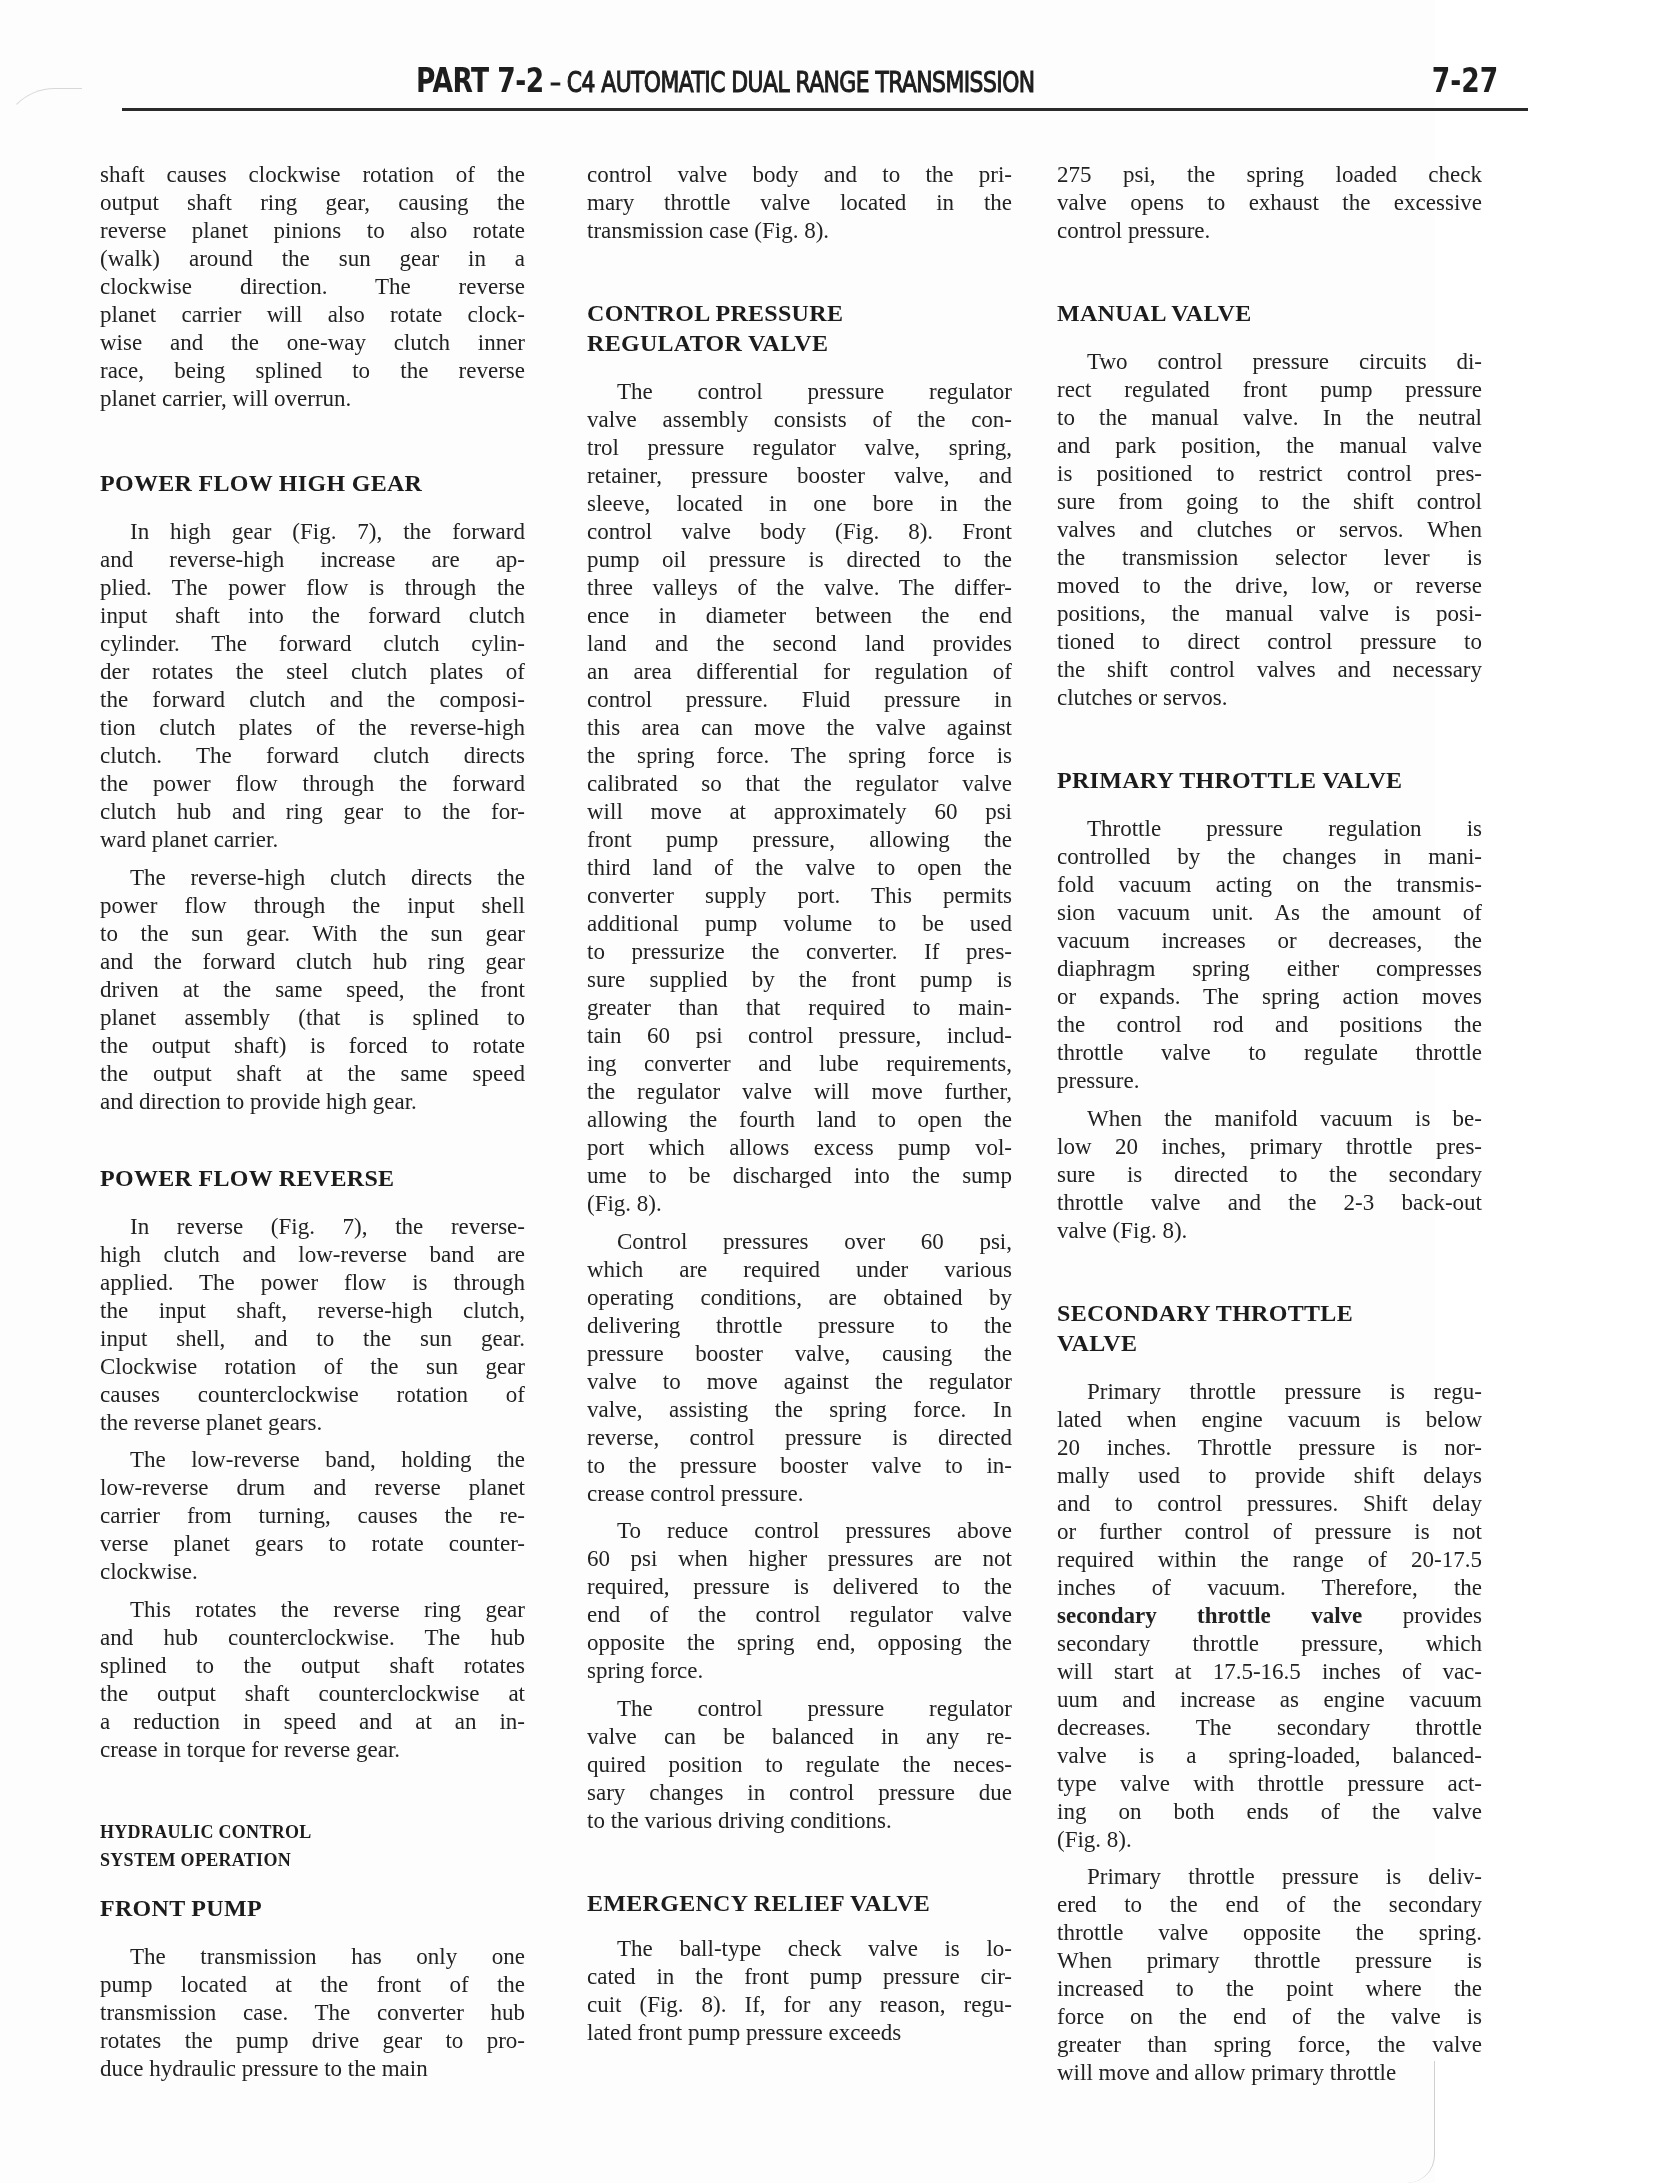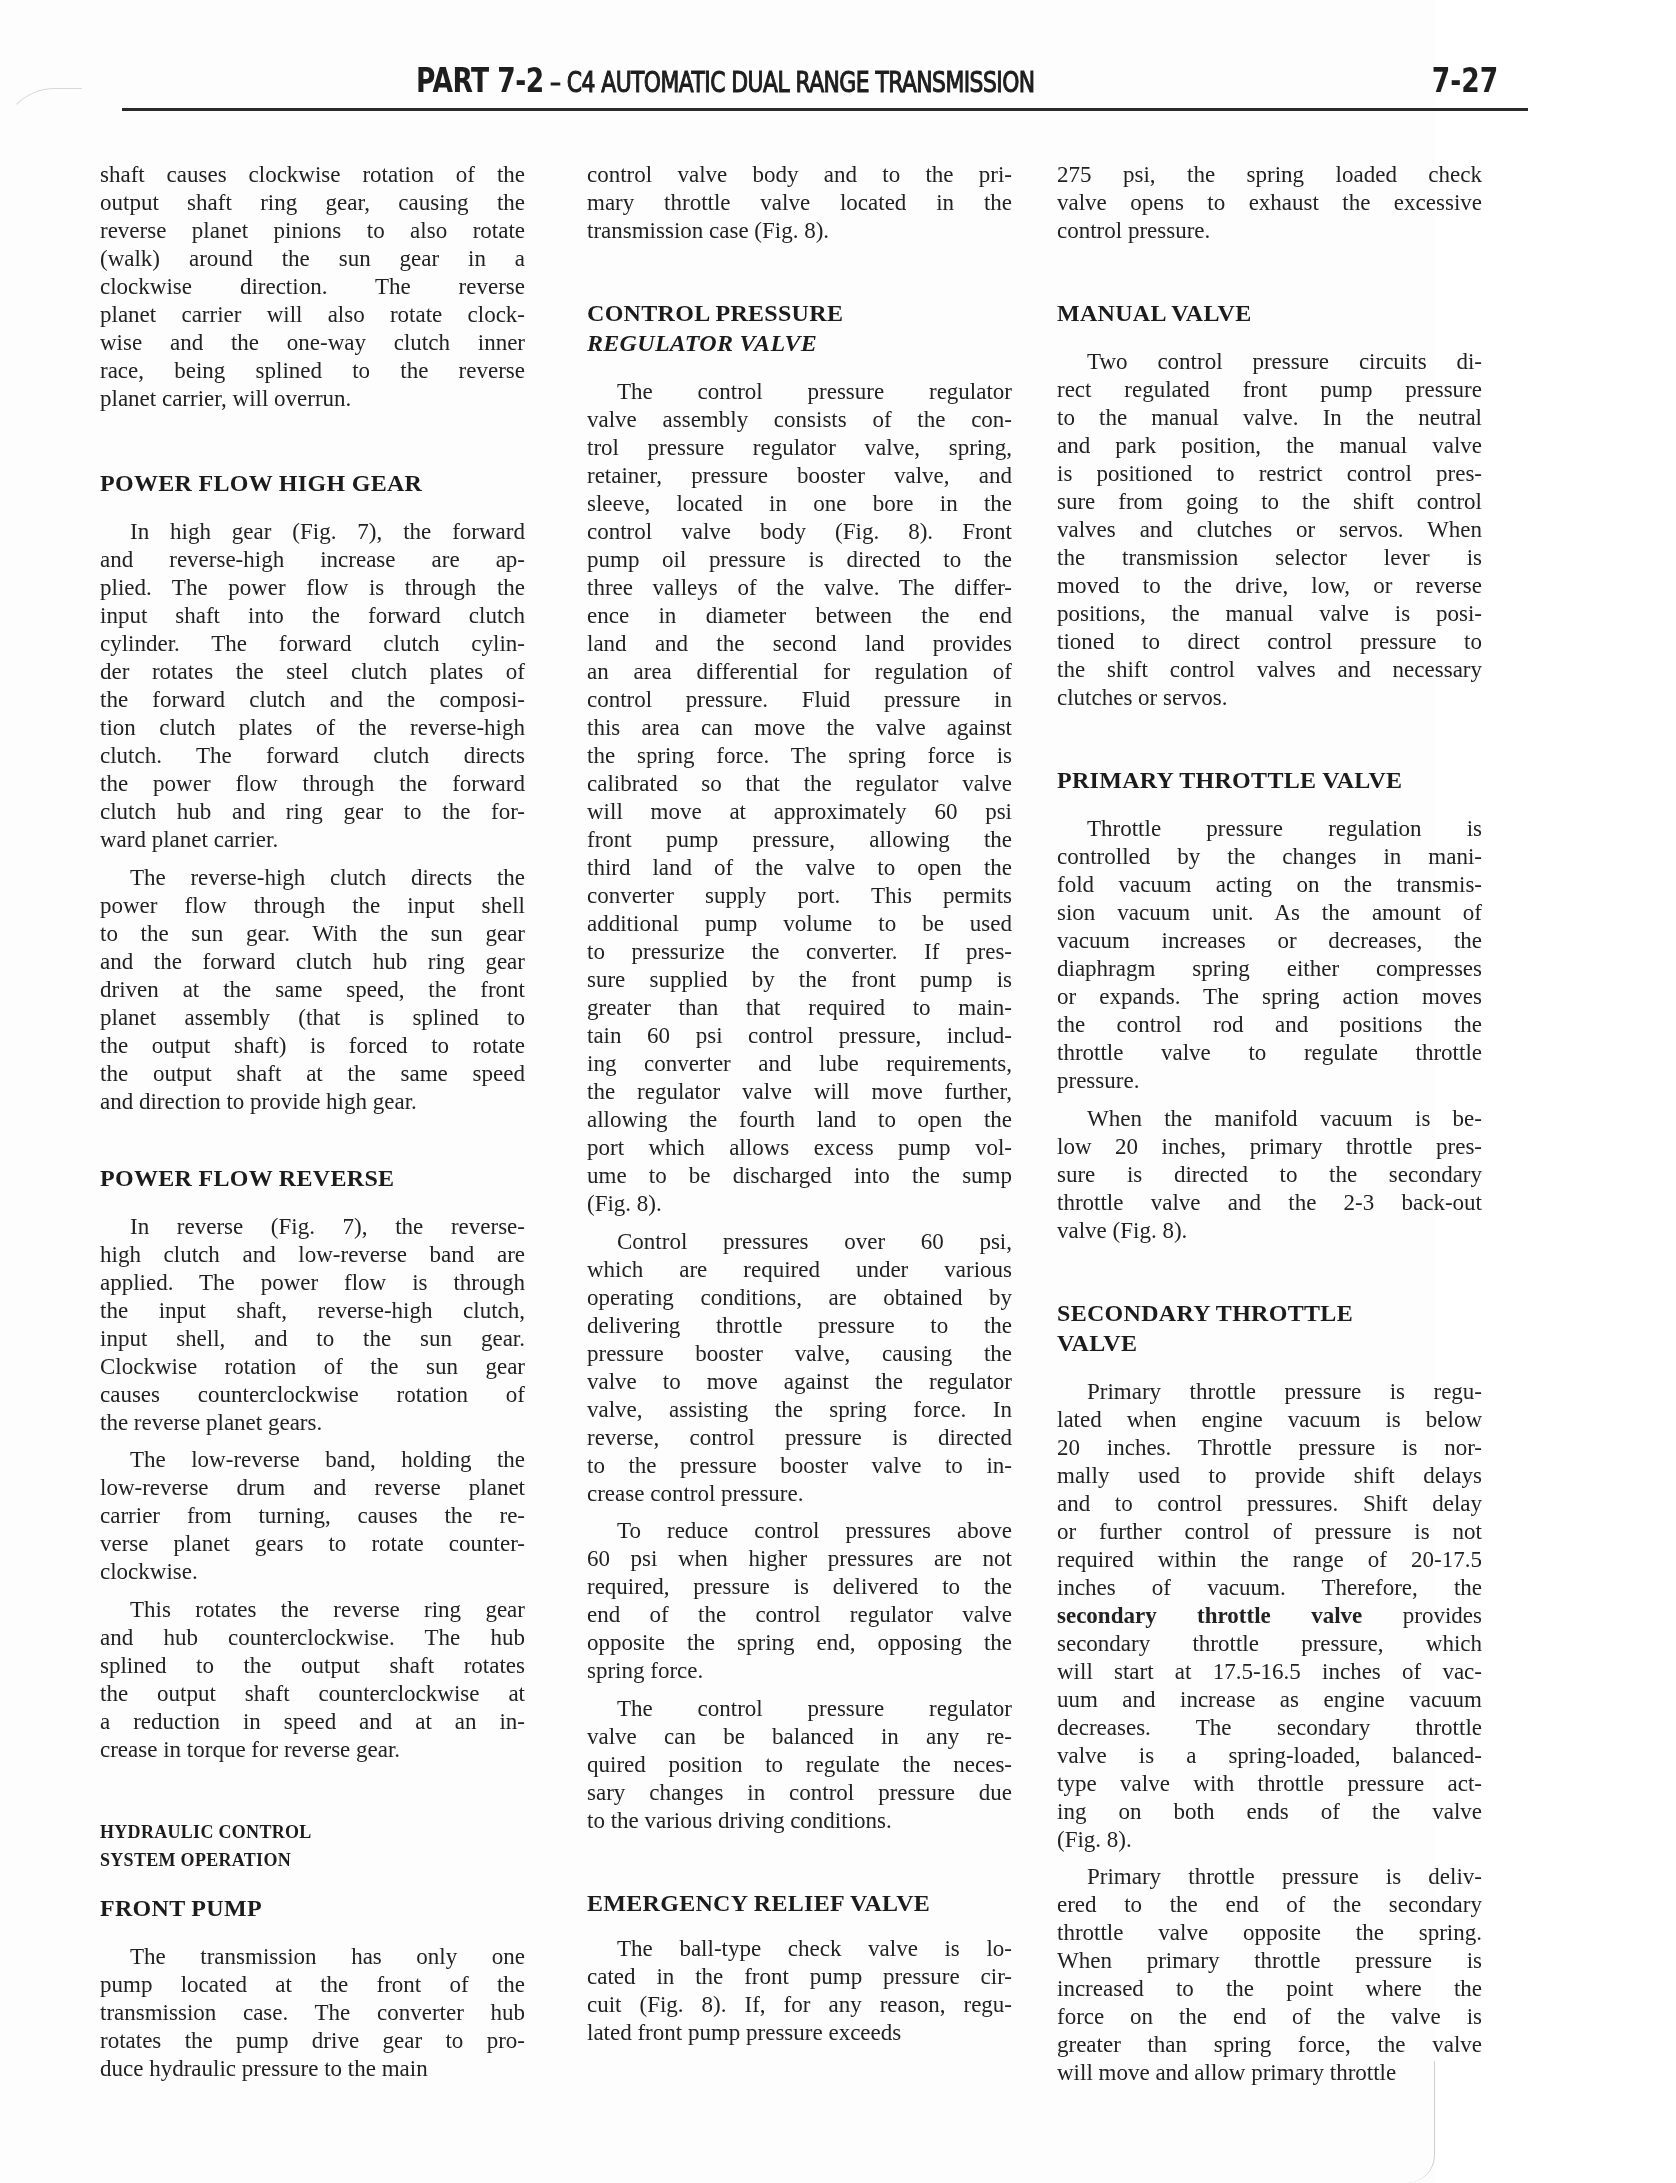--- a/index.html
+++ b/index.html
@@ -130,21 +130,21 @@
       </div>
     </div>
   <div class="col col2">
       <div class="p" style="margin-top: 0px;">
         <span class="ln">control valve body and to the pri-</span>
         <span class="ln">mary throttle valve located in the</span>
         <span class="ln last">transmission case (Fig. 8).</span>
       </div>
       <h3 class="sec" style="margin-top: 53px;">
         <span style="display: block;">CONTROL PRESSURE</span>
-        <span style="display: block; font-style: italic;">REGULATOR VALVE</span>
+        <span style="display: block;">REGULATOR VALVE</span>
       </h3>
       <div class="p" style="margin-top: 20px;">
         <span class="ln indent">The control pressure regulator</span>
         <span class="ln">valve assembly consists of the con-</span>
         <span class="ln">trol pressure regulator valve, spring,</span>
         <span class="ln">retainer, pressure booster valve, and</span>
         <span class="ln">sleeve, located in one bore in the</span>
         <span class="ln">control valve body (Fig. 8). Front</span>
         <span class="ln">pump oil pressure is directed to the</span>
         <span class="ln">three valleys of the valve. The differ-</span>

